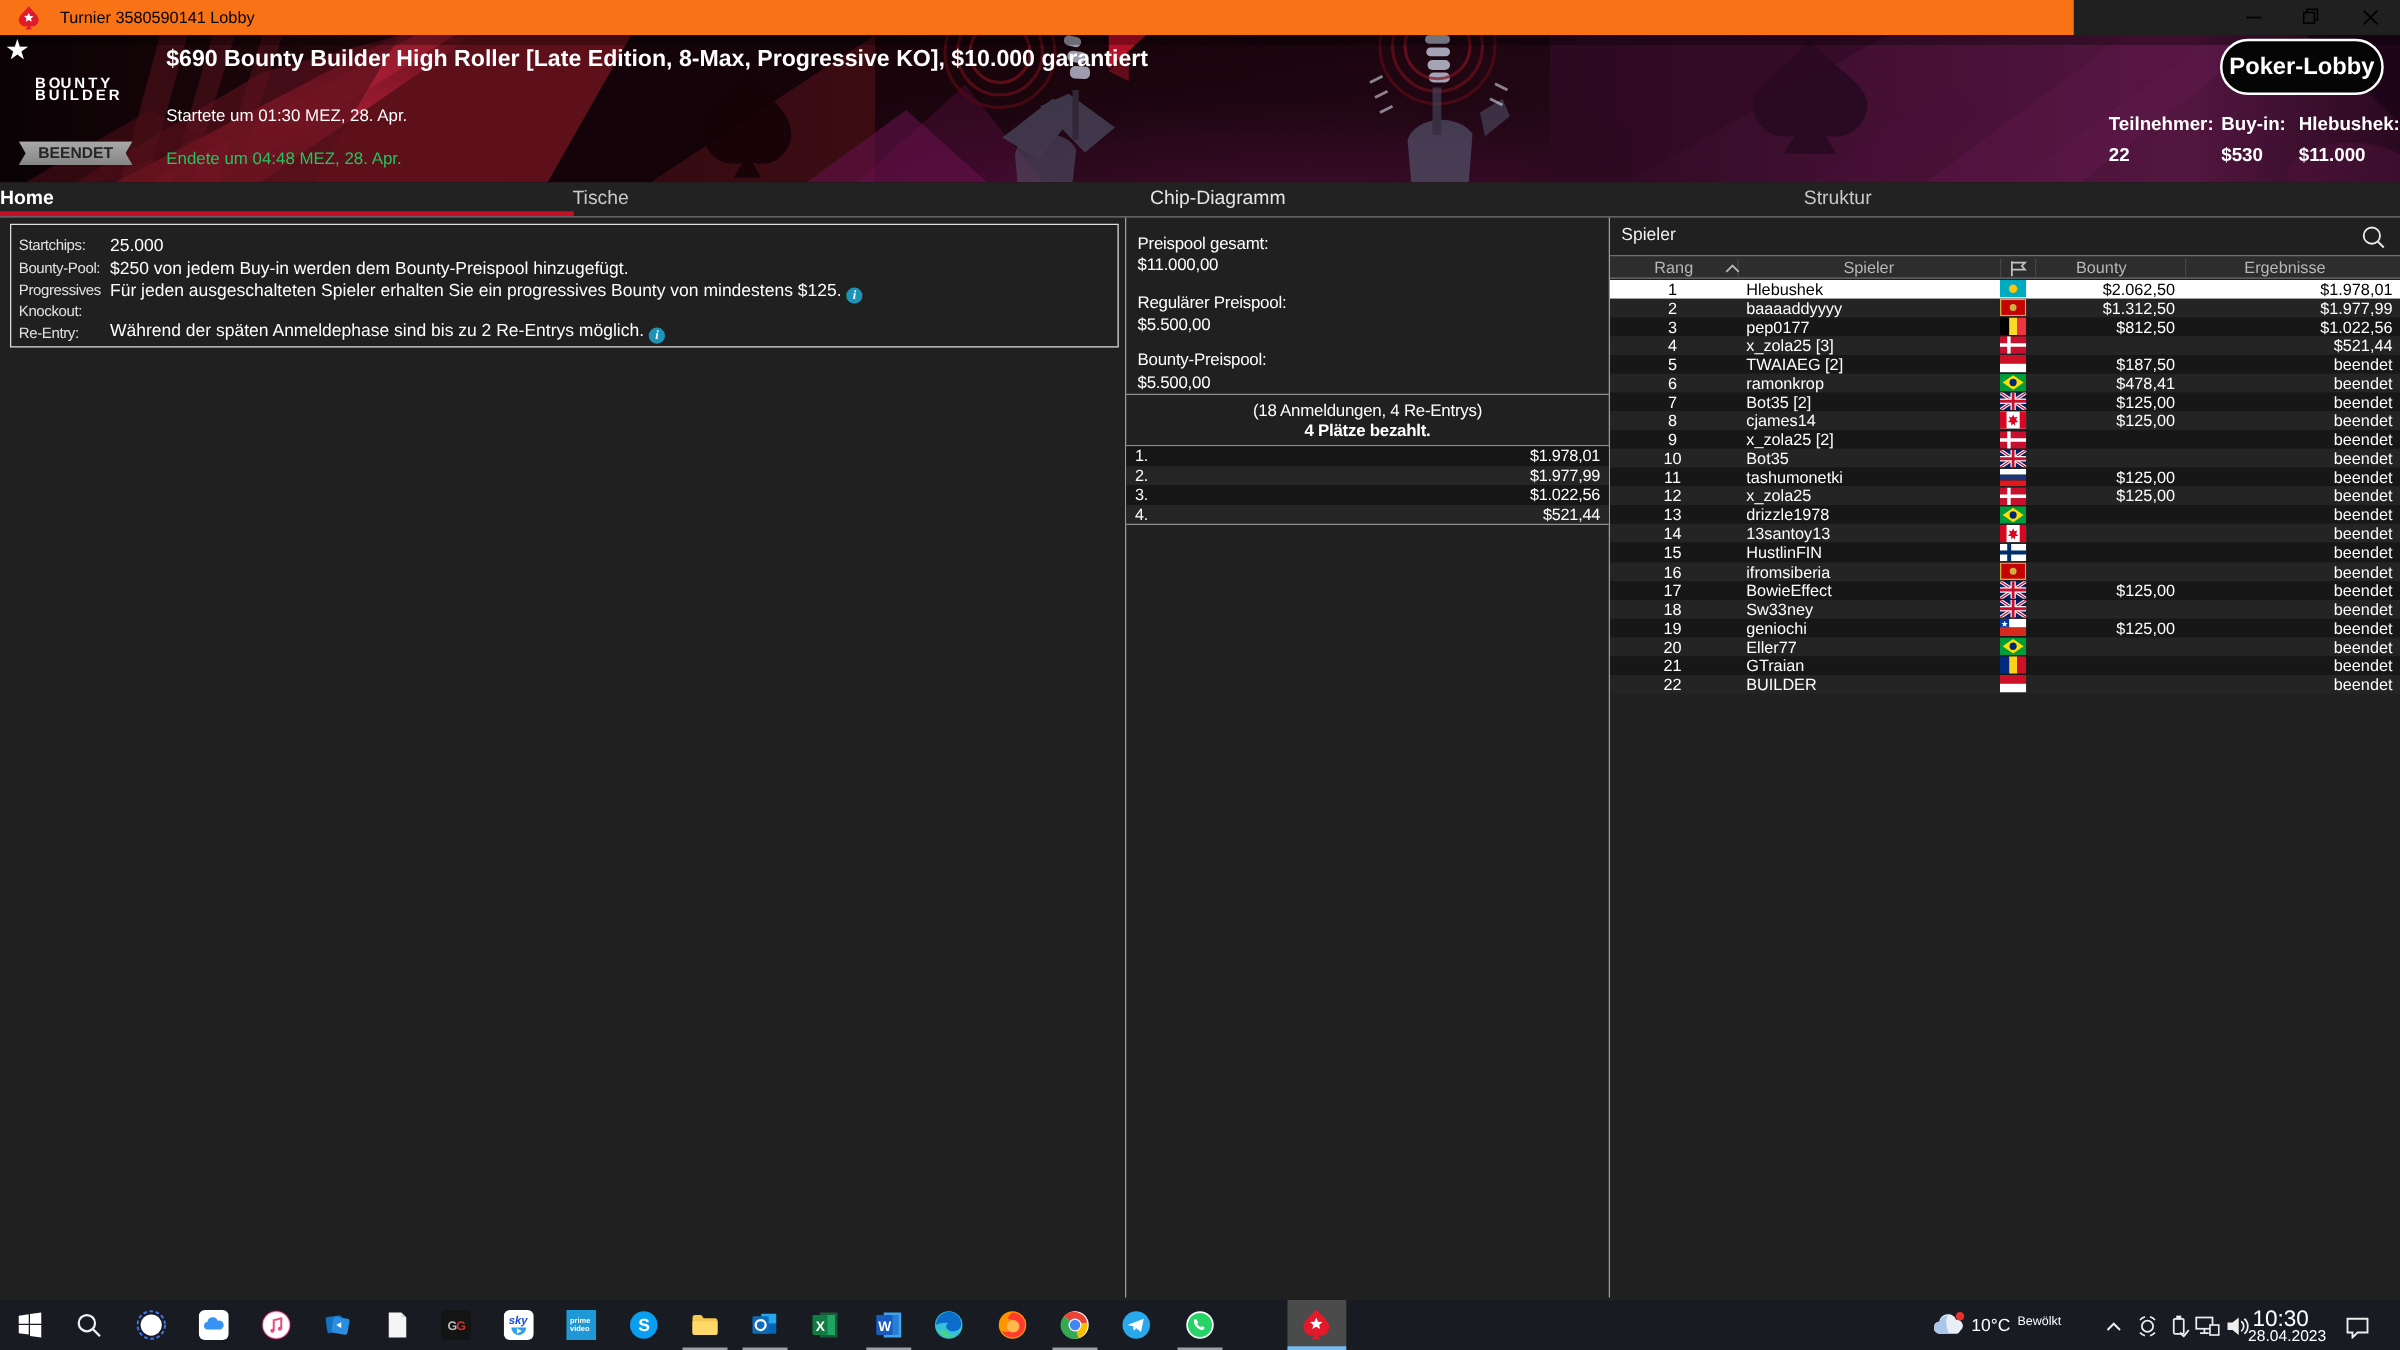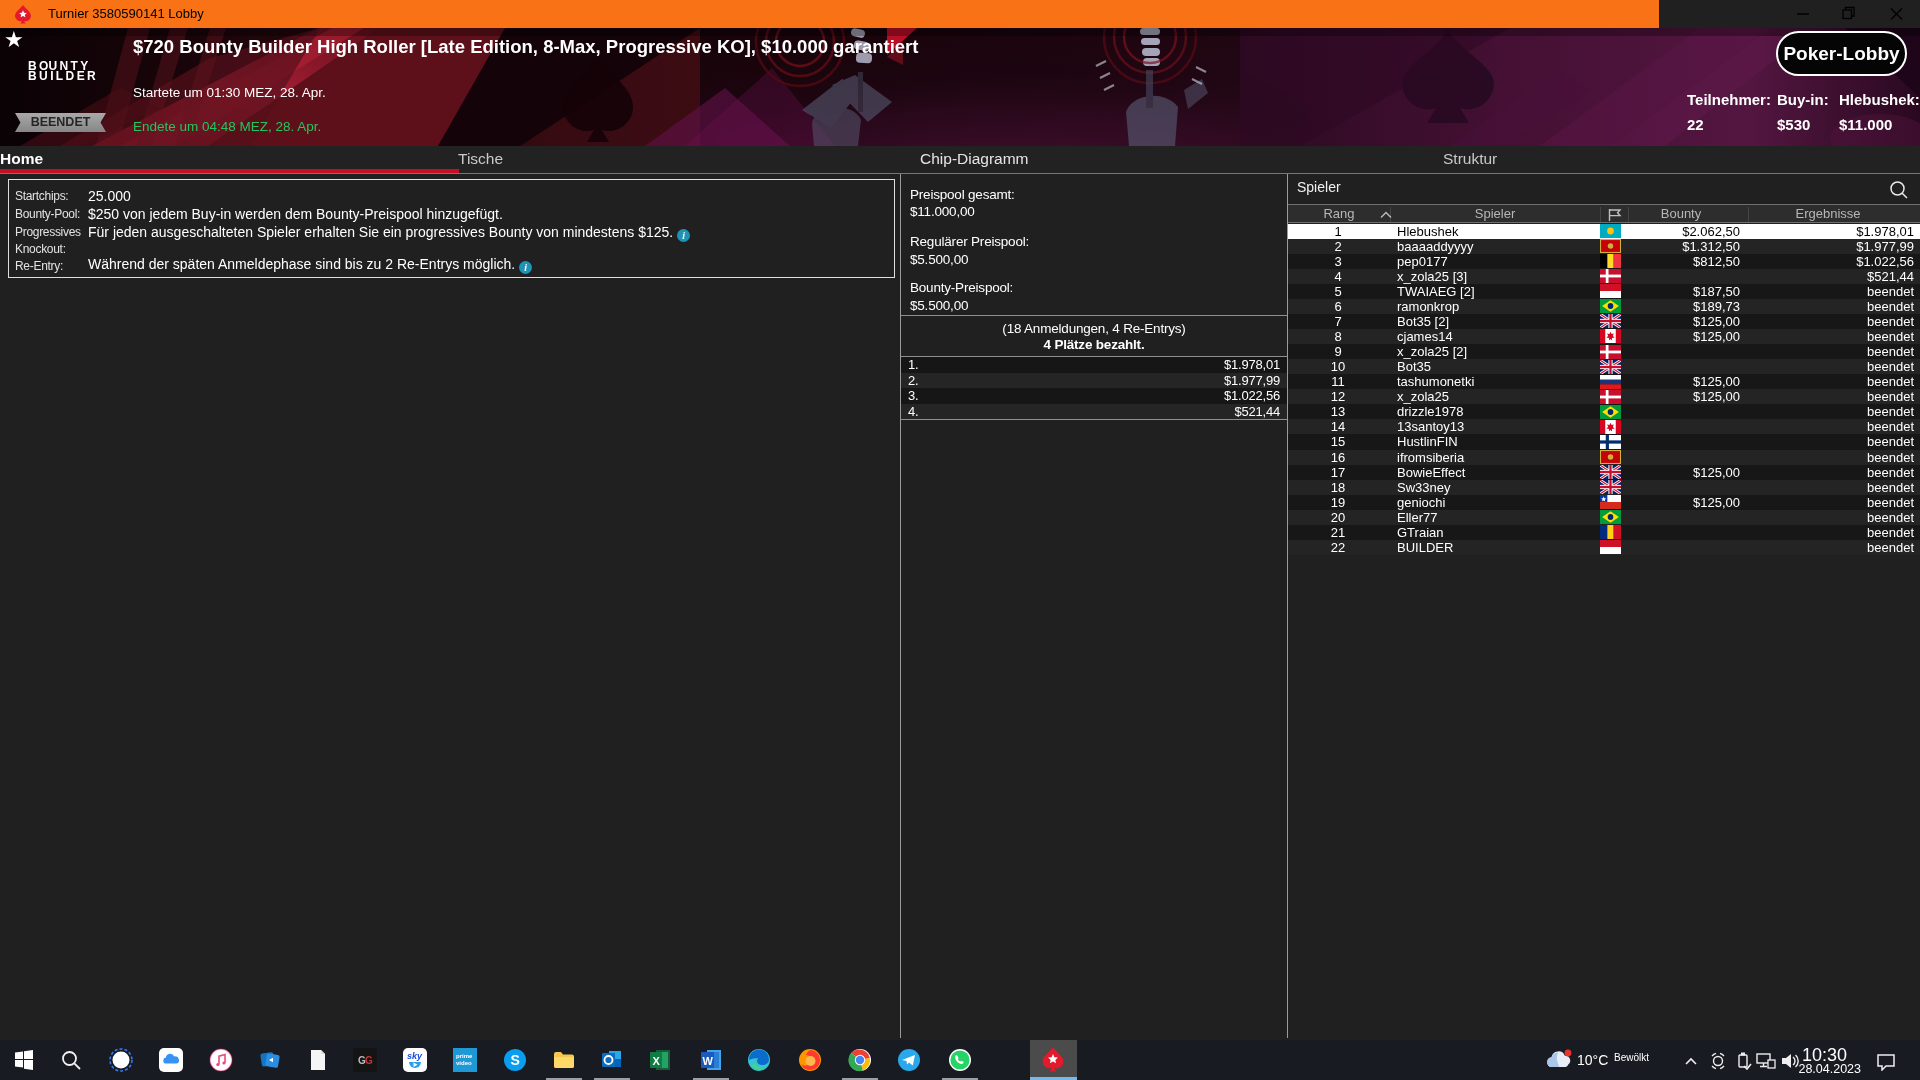--- a/index.html
+++ b/index.html
@@ -171,21 +171,21 @@
 <polygon points="1540,118 1700,0 1770,0 1610,118" fill="#5e1749" opacity=".45"></polygon>
 <polygon points="1610,118 1760,8 1805,8 1665,118" fill="#6b1c55" opacity=".32"></polygon>
 <polygon points="1450,118 1555,42 1592,62 1505,118" fill="#47103a" opacity=".5"></polygon>
 <polygon points="1845,0 1920,0 1920,70" fill="#1c0517" opacity=".85"></polygon>
 <ellipse cx="1880" cy="110" rx="50" ry="24" fill="#52143f" opacity=".45"></ellipse>
 <rect width="1920" height="8" fill="#000" opacity=".3"></rect>
 </svg>
     <div class="bstar">★</div>
     <div class="blogo">B<span style="letter-spacing:0">O</span>UNTY<br>BUILDER</div>
     <div class="ribbon">BEENDET</div>
-    <div class="btitle">$720 Bounty Builder High Roller [Late Edition, 8-Max, Progressive KO], $10.000 garantiert</div>
+    <div class="btitle">$690 Bounty Builder High Roller [Late Edition, 8-Max, Progressive KO], $10.000 garantiert</div>
     <div class="bdate1">Startete um 01:30 MEZ, 28. Apr.</div>
     <div class="bdate2">Endete um 04:48 MEZ, 28. Apr.</div>
     <div class="pokerlobby">Poker-Lobby</div>
     <div class="bstats" style="left:1687px">Teilnehmer:</div>
     <div class="bstats" style="left:1777px">Buy-in:</div>
     <div class="bstats" style="left:1839px">Hlebushek:</div>
     <div class="bstatv" style="left:1687px">22</div>
     <div class="bstatv" style="left:1777px">$530</div>
     <div class="bstatv" style="left:1839px">$11.000</div>
   </div>
@@ -318,21 +318,21 @@
             <span class="er">beendet</span>
           </div>
           <div class="pr even" style="top:124.85px">
             <span class="rk">6</span>
             <span class="nm">ramonkrop</span>
             <span class="fl"><svg width="21" height="14" viewBox="0 0 20 13" preserveAspectRatio="none">
                 <rect width="20" height="13" fill="#009b3a"></rect>
                 <path d="M10 1.2 L18 6.5 L10 11.8 L2 6.5 Z" fill="#fedf00"></path>
                 <circle cx="10" cy="6.5" r="2.7" fill="#002776"></circle>
               </svg></span>
-            <span class="bo">$189,73</span>
+            <span class="bo">$478,41</span>
             <span class="er">beendet</span>
           </div>
           <div class="pr odd" style="top:139.92px">
             <span class="rk">7</span>
             <span class="nm">Bot35 [2]</span>
             <span class="fl"><svg width="21" height="14" viewBox="0 0 20 13" preserveAspectRatio="none">
                 <rect width="20" height="13" fill="#012169"></rect>
                 <path d="M0 0 L20 13 M20 0 L0 13" stroke="#fff" stroke-width="2.6"></path>
                 <path d="M0 0 L20 13 M20 0 L0 13" stroke="#c8102e" stroke-width="1"></path>
                 <rect x="8" width="4" height="13" fill="#fff"></rect>

